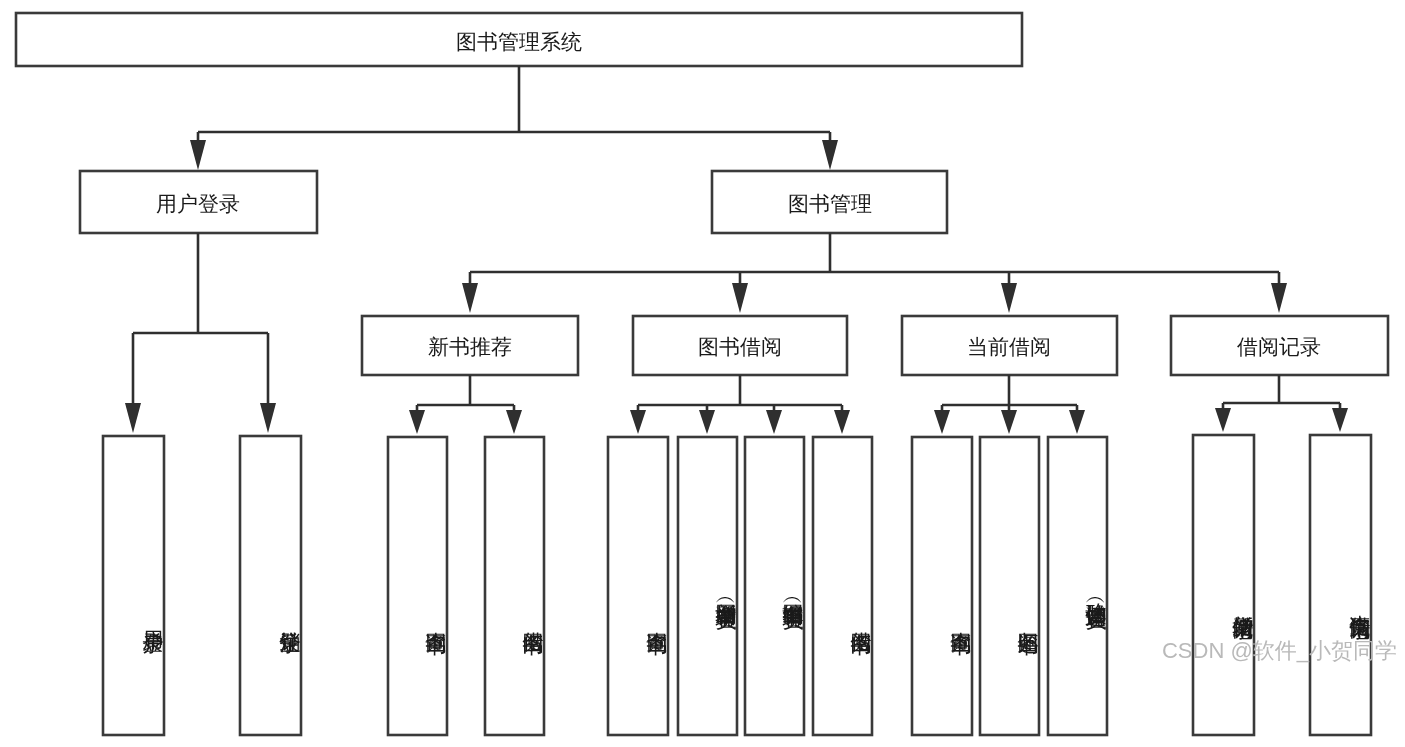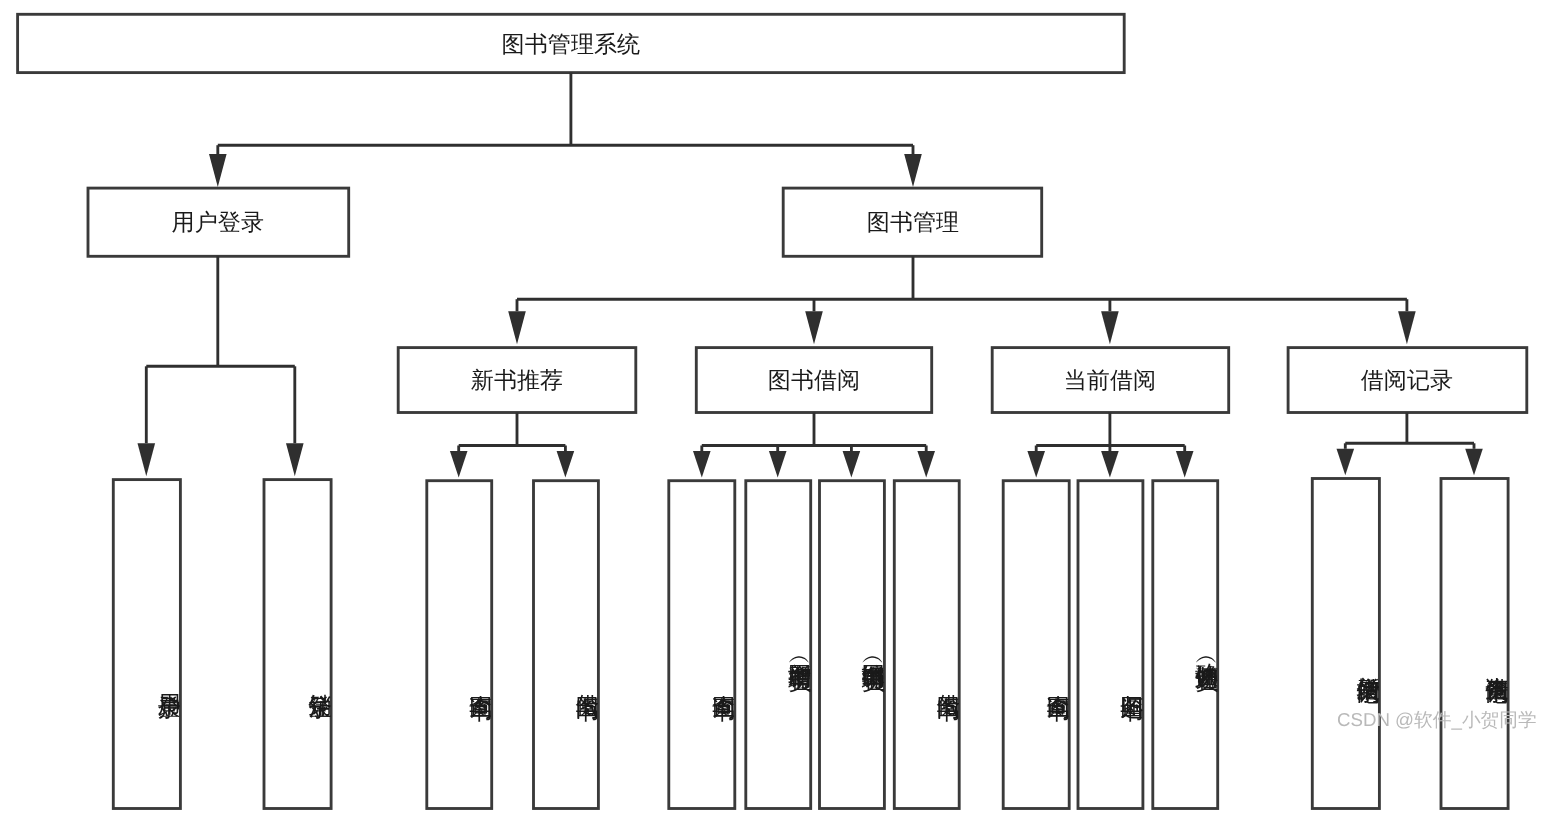--- a/index.html
+++ b/index.html
@@ -61,21 +61,21 @@
     color: #1a1a1a;
     letter-spacing: 1px;
     white-space: nowrap;
     pointer-events: none;
     font-family: "Liberation Sans", "DejaVu Sans", sans-serif;
   }
   .watermark {
     position: absolute;
     right: 8px;
     bottom: 4px;
-    font-size: 17px;
+    font-size: 22px;
     color: #b9b9b9;
     font-family: "Liberation Sans", "DejaVu Sans", sans-serif;
     white-space: nowrap;
     pointer-events: none;
   }
 </style>
 </head>
 <body>
 
 <div id="diagram-root">

